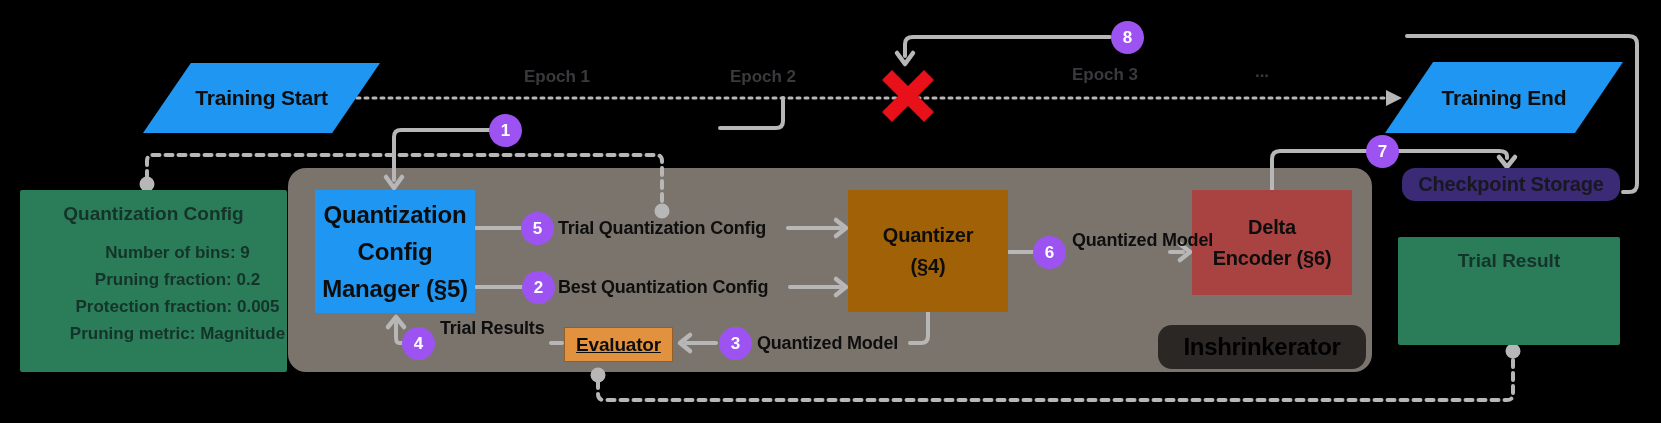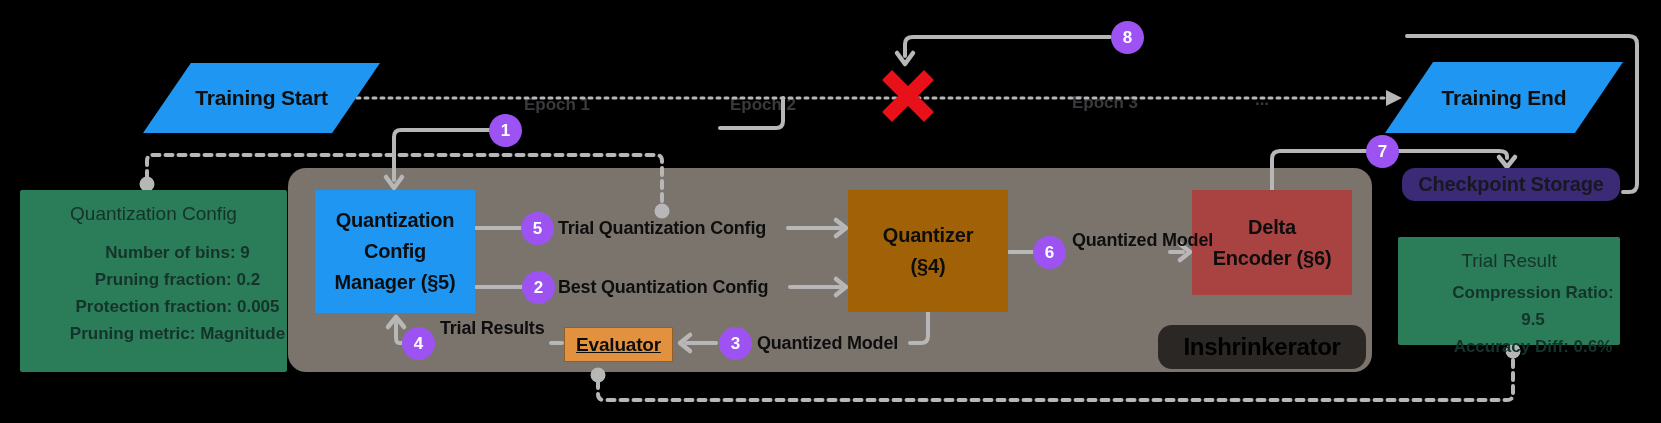--- a/index.html
+++ b/index.html
@@ -22,31 +22,31 @@
     clip-path:polygon(20.2% 0,100% 0,79.8% 100%,0 100%);
     background:#1f96f2;font-size:21px;
   }
   .stepcircle{
     position:absolute;width:33px;height:33px;border-radius:50%;
     background:#9d53f2;color:#fff;display:flex;align-items:center;justify-content:center;
     font-weight:bold;font-size:17px;z-index:12;
   }
   .epoch{
     position:absolute;transform:translateX(-50%);color:#3a3a3e;
-    font-weight:600;font-size:17px;z-index:4;white-space:nowrap;margin-top:28px;
+    font-weight:600;font-size:17px;z-index:4;white-space:nowrap;
   }
   .flowlabel{
     position:absolute;color:#0e0e0e;font-weight:bold;font-size:18px;
     z-index:10;white-space:nowrap;letter-spacing:-0.2px;
   }
   .greenbox{
     position:absolute;background:#2b7c58;z-index:10;color:#14332a;
     text-align:center;border-radius:2px;
   }
-  .greenbox .gtitle{font-size:19px;font-weight:normal;margin-top:13px;}
+  .greenbox .gtitle{font-size:19px;font-weight:bold;margin-top:13px;}
   .greenbox .gline{font-size:17px;font-weight:bold;line-height:27px;margin-left:48px;}
   .badge{
     position:absolute;background:#2a2725;border-radius:14px;color:#000;
     display:flex;align-items:center;justify-content:center;
     font-weight:bold;font-size:24px;z-index:11;letter-spacing:-0.3px;
   }
 </style>
 </head>
 <body>
 
@@ -127,42 +127,38 @@
   <div class="greenbox" style="left:20px;top:190px;width:267px;height:182px;">
     <div class="gtitle">Quantization Config</div>
     <div style="margin-top:14px;">
       <div class="gline">Number of bins: 9</div>
       <div class="gline">Pruning fraction: 0.2</div>
       <div class="gline">Protection fraction: 0.005</div>
       <div class="gline">Pruning metric: Magnitude</div>
     </div>
   </div>
 
-  <div class="node prewrap" style="left:315px;top:190px;width:160px;height:123px;background:#1f96f2;font-size:20px;line-height:1.55;">Quantization
+  <div class="node prewrap" style="left:315px;top:190px;width:160px;height:123px;background:#1f96f2;font-size:24px;line-height:1.55;">Quantization
 Config
 Manager (§5)</div>
 
   <div class="node prewrap" style="left:848px;top:190px;width:160px;height:122px;background:#a16207;font-size:20px;line-height:1.55;">Quantizer
 (§4)</div>
 
   <div class="node prewrap" style="left:1192px;top:190px;width:160px;height:105px;background:#a94341;font-size:20px;line-height:1.55;">Delta
 Encoder (§6)</div>
 
   <div class="node" style="left:564px;top:327px;width:109px;height:35px;background:#e2923e;font-size:19px;border:1px solid rgba(0,0,0,0.35);box-sizing:border-box;text-decoration:underline;">Evaluator</div>
 
   <div class="badge" style="left:1158px;top:325px;width:208px;height:44px;">Inshrinkerator</div>
 
   <div class="node" style="left:1402px;top:168px;width:218px;height:33px;background:#3b2a76;border-radius:13px;font-size:20px;color:#181820;">Checkpoint Storage</div>
 
   <div class="greenbox" style="left:1398px;top:237px;width:222px;height:108px;">
     <div class="gtitle">Trial Result</div>
-    <div style="margin-top:7px;">
-      <div class="gline">Compression Ratio: 9.5</div>
-      <div class="gline">Accuracy Diff: 0.6%</div>
-    </div>
   </div>
 
   <div class="flowlabel" style="left:558px;top:218px;">Trial Quantization Config</div>
   <div class="flowlabel" style="left:558px;top:277px;">Best Quantization Config</div>
   <div class="flowlabel" style="left:757px;top:333px;">Quantized Model</div>
   <div class="flowlabel" style="left:440px;top:318px;">Trial Results</div>
   <div class="flowlabel prewrap" style="left:1072px;top:227px;width:96px;text-align:center;line-height:26px;">Quantized
 Model</div>
 
   <div class="stepcircle" style="left:489px;top:114px;">1</div>

